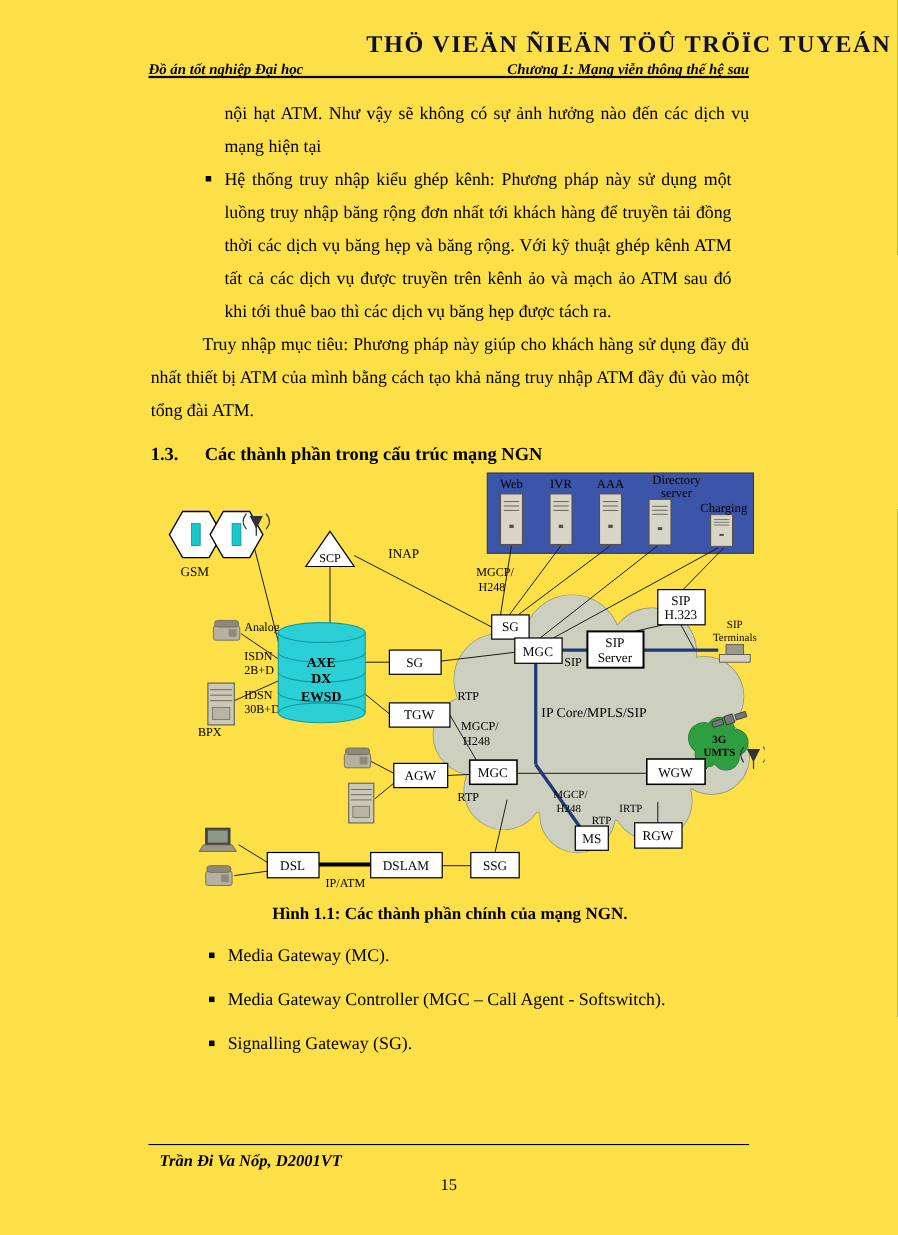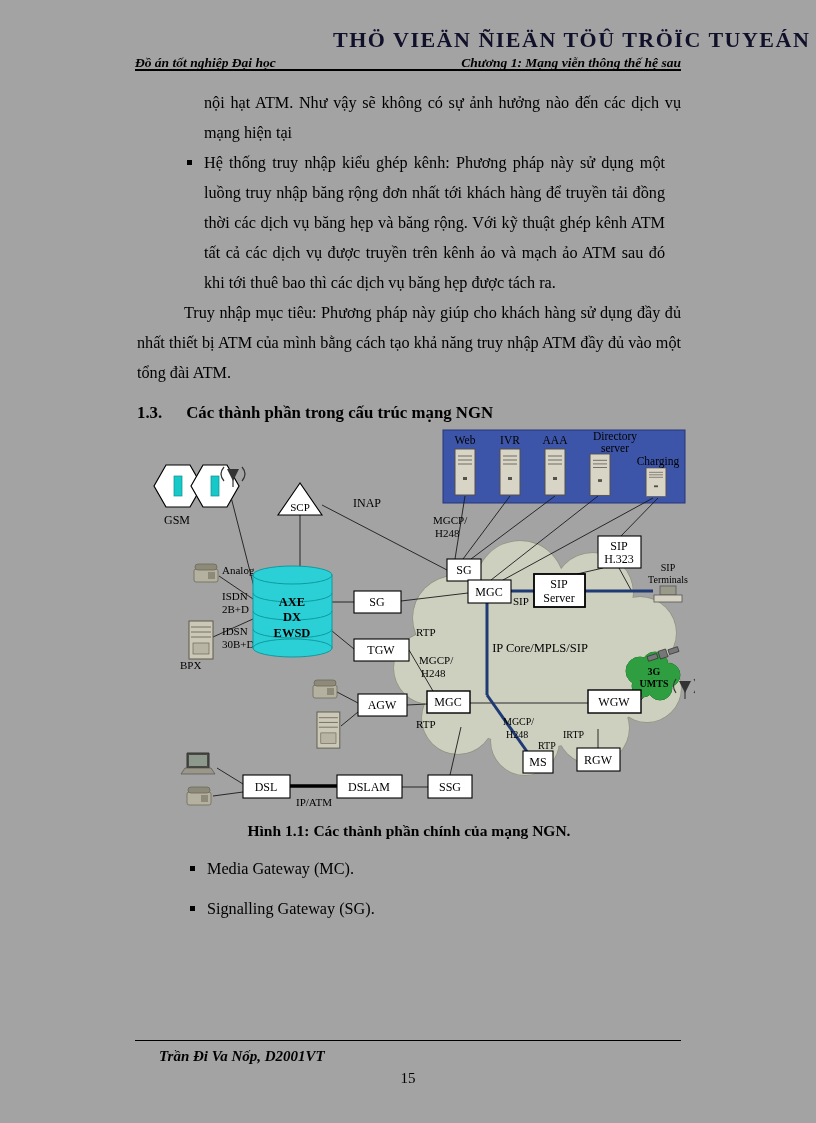--- a/index.html
+++ b/index.html
@@ -1,17 +1,17 @@
 <!DOCTYPE html>
 <html><head>
 <meta charset="utf-8">
 <style>
   html,body{margin:0;padding:0;background:#888;}
   .page{
-    position:relative;width:816px;height:1123px;background:#a3a3a3;margin:0 auto;
+    position:relative;width:816px;height:1123px;background:#fde047;margin:0 auto;
     font-family:"Liberation Serif",serif;color:#000;overflow:hidden;
   }
   .watermark{
     position:absolute;left:333px;top:27px;font-size:22px;font-weight:bold;
     letter-spacing:1.5px;color:#10102a;white-space:nowrap;
   }
   .header-row{
     position:absolute;left:135px;top:55px;width:546px;display:flex;
     justify-content:space-between;font-size:13.5px;font-weight:bold;font-style:italic;
   }
@@ -27,21 +27,21 @@
   }
   .para-ind{margin:0;text-indent:47px;}
   .heading{margin-top:10px;font-weight:bold;font-size:16.8px;line-height:30px;display:flex;text-align:right;}
   .heading .num{margin-right:24px;}
   .diagram-spacer{height:388px;}
   .caption{text-align:center;font-weight:bold;font-size:15.5px;line-height:30px;}
   .para3{margin:0;text-indent:47px;}
   .list{margin-top:8px;}
   .li{position:relative;margin:0 0 10px 70px;line-height:30px;text-align:left;}
   .footer-rule{position:absolute;left:135px;top:1040px;width:546px;border-top:1.6px solid #000;}
-  .footer-author{position:absolute;left:159px;top:1048px;font-size:15px;font-weight:bold;font-style:italic;}
+  .footer-author{position:absolute;left:145px;top:1048px;font-size:15px;font-weight:bold;font-style:italic;}
   .page-number{position:absolute;left:0;top:1070px;width:816px;text-align:center;font-size:15px;}
   svg text{fill:#000;}
 </style>
 </head>
 <body>
 
 <div class="page">
 
   <div class="watermark">THÖ VIEÄN ÑIEÄN TÖÛ TRÖÏC TUYEÁN</div>
 
@@ -59,20 +59,21 @@
     </div>
     <p class="para-ind">Truy nhập mục tiêu: Phương pháp này giúp cho khách hàng sử dụng đầy đủ nhất thiết bị ATM của mình bằng cách tạo khả năng truy nhập ATM đầy đủ vào một tổng đài ATM.</p>
     <div class="heading">
       <span class="num">1.3.</span>
       <span>Các thành phần trong cấu trúc mạng NGN</span>
     </div>
     <div class="diagram-spacer"></div>
     <div class="caption">Hình 1.1: Các thành phần chính của mạng NGN.</div>
     <div class="list">
       <div class="li"><span class="sq"></span><span>Media Gateway (MC).</span></div>
+      <div class="li"><span class="sq"></span><span>Media Gateway Controller (MGC – Call Agent - Softswitch).</span></div>
       <div class="li"><span class="sq"></span><span>Signalling Gateway (SG).</span></div>
     </div>
   </div>
 
   <svg width="570" height="398" viewBox="0 0 570 398" style="position:absolute;left:125px;top:423px;font-family:'Liberation Serif',serif;">
     <defs>
       <g id="tower">
         <rect width="20" height="46" fill="#d9d5c6" stroke="#55514a" stroke-width="1"></rect>
         <line x1="3" y1="7" x2="17" y2="7" stroke="#55514a" stroke-width="0.8"></line>
         <line x1="3" y1="11" x2="17" y2="11" stroke="#55514a" stroke-width="0.8"></line>

